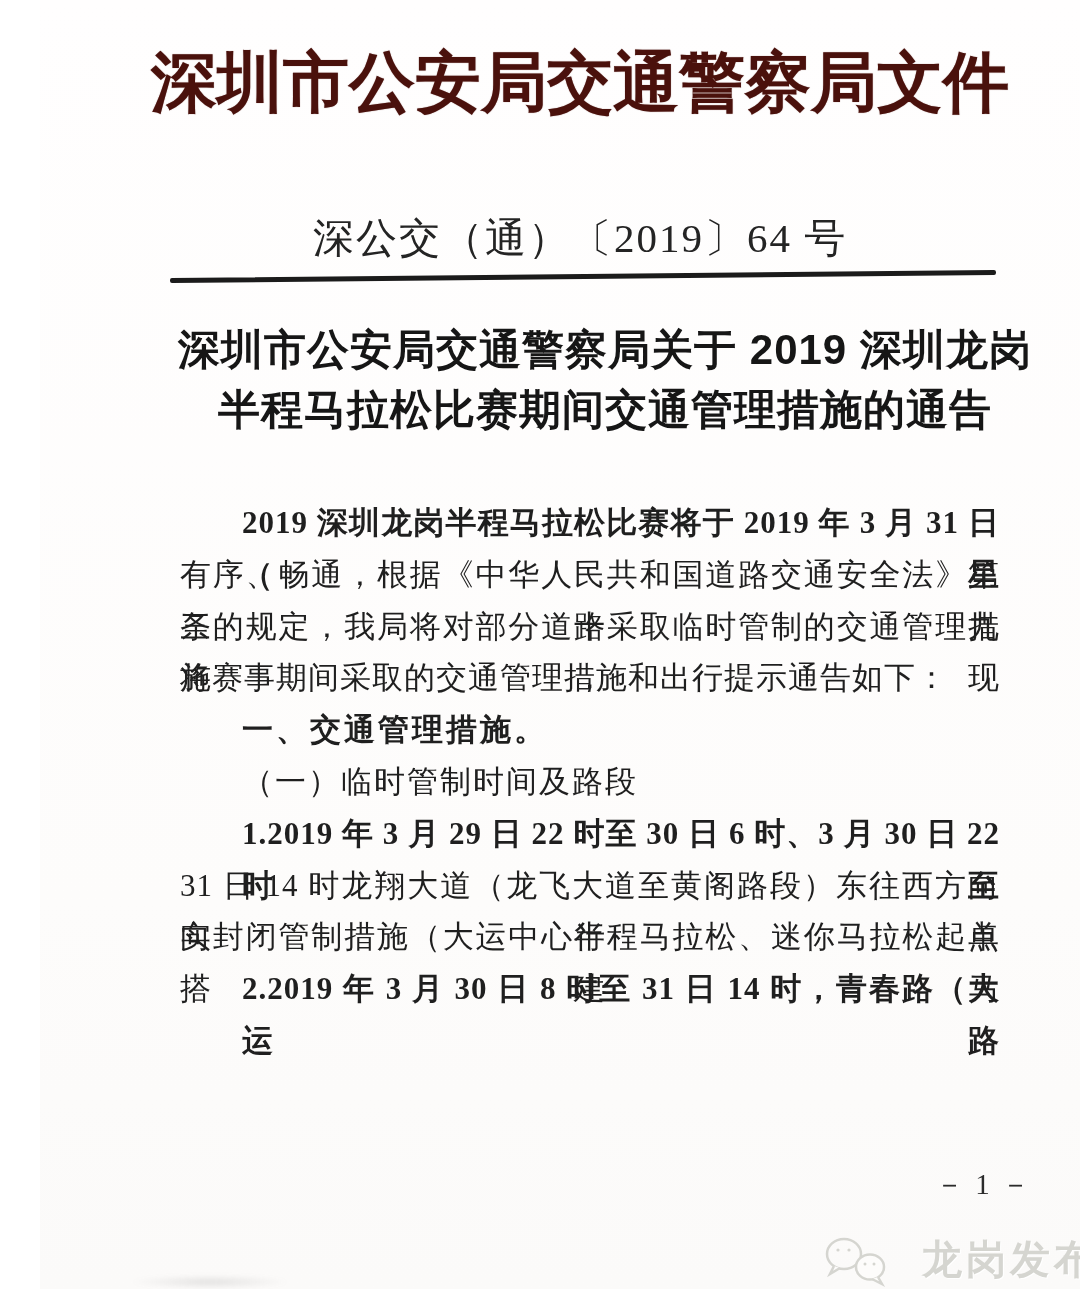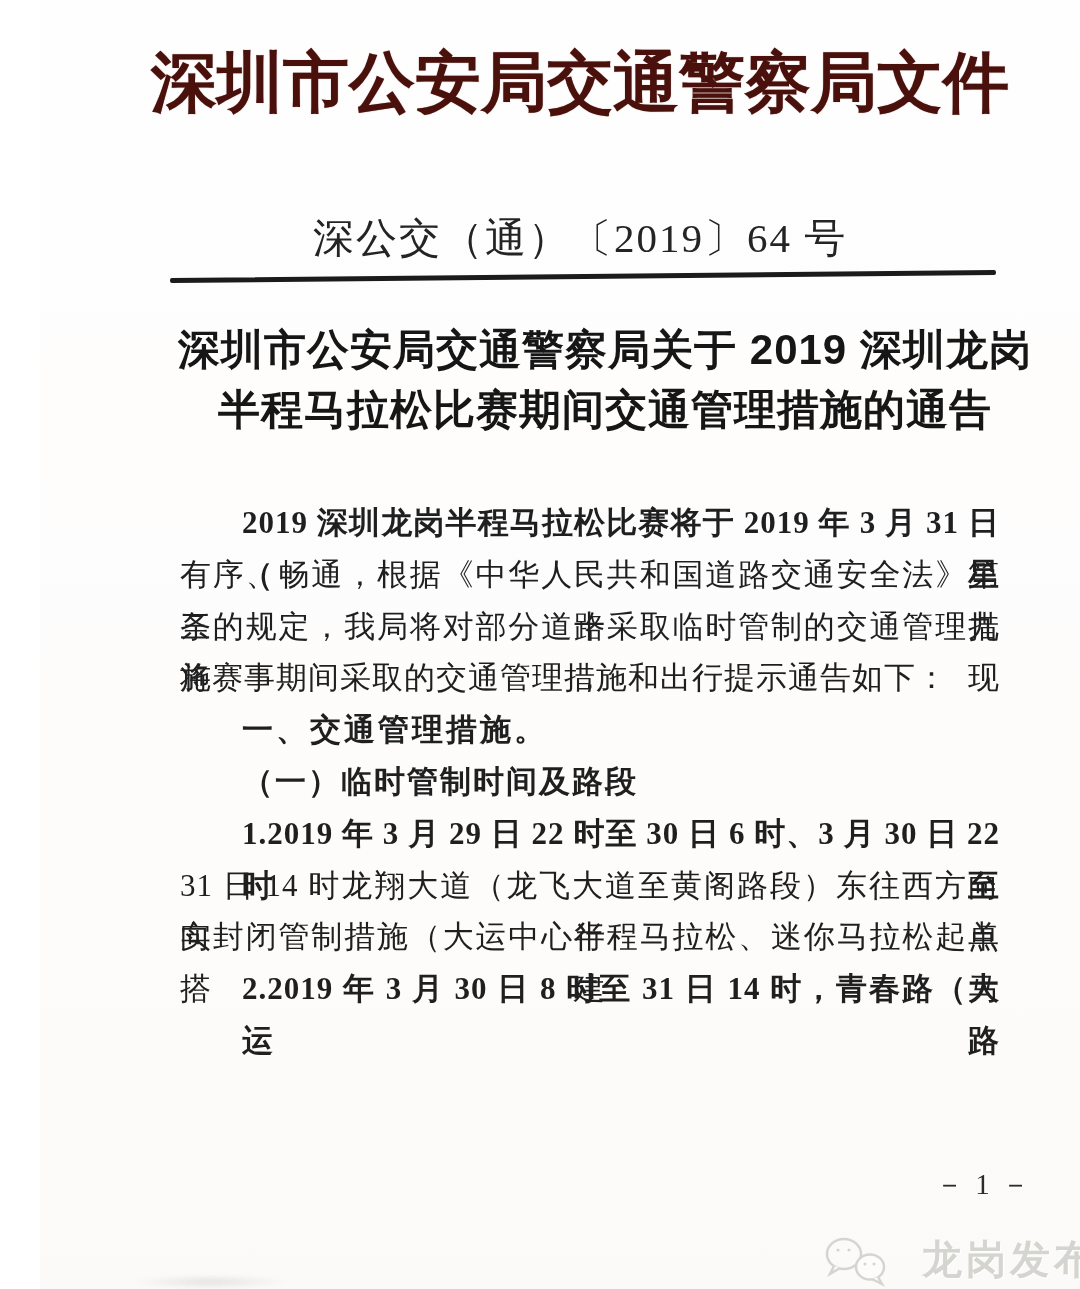--- a/index.html
+++ b/index.html
@@ -66,21 +66,21 @@
     line-height:51.8px;
     white-space:nowrap;
     text-align:left;
   }
   .body-text .line.justify{
     white-space:normal;
     text-align:justify;
     text-align-last:justify;
   }
   .body-text .line.indent{padding-left:62px;font-weight:bold;}
-  .body-text .line.bold{font-weight:bold;letter-spacing:2px;}
+  .body-text .line.bold{font-weight:normal;letter-spacing:2px;}
   .body-text .line.kai{letter-spacing:3px;}
   
   .page-number{
     position:absolute;top:1164px;right:88px;
     font-size:29px;line-height:40px;
     color:#2b2b2b;
     letter-spacing:2px;
   }
   
   .watermark{

